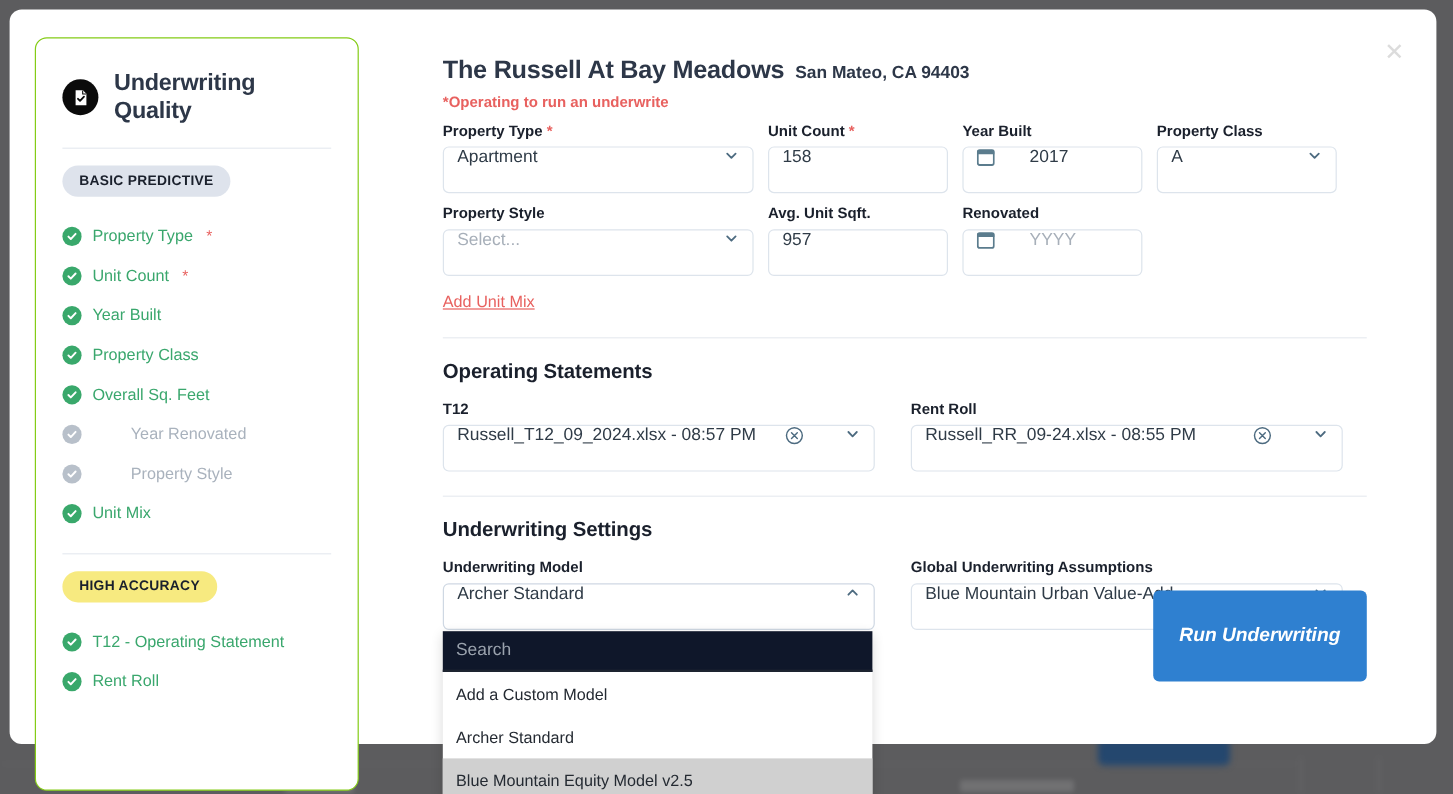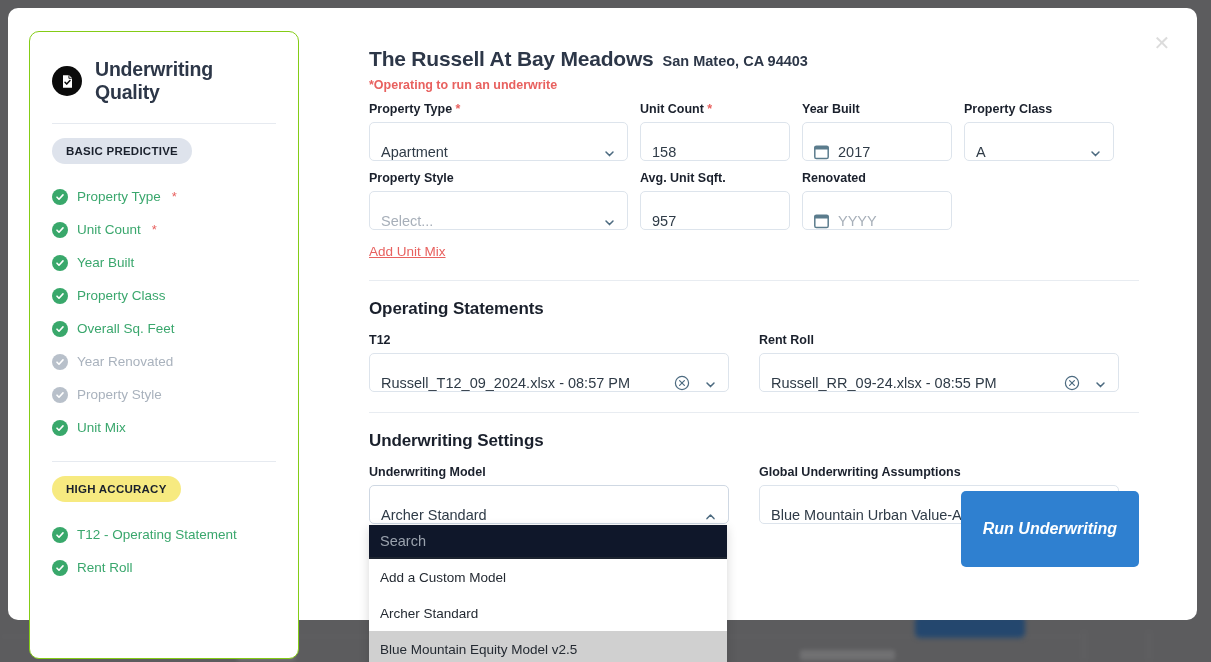--- a/index.html
+++ b/index.html
@@ -69,21 +69,21 @@
   }
   .badge-basic { background: #dee3ec; text-align: right; }
   .badge-high  { background: #f7ea80; }
   .sb-list { margin-top: 16px; }
   .sb-item {
     display: flex; align-items: center; gap: 9px;
     height: 33px;
     font-size: 13.5px; font-weight: 500;
   }
   .sb-item .lbl { color: #3aa76d; }
-  .sb-item.muted .lbl { color: #a9b2bd; }
+  .sb-item.muted .lbl { color: #a9b2bd; margin-left: 32px; }
   .sb-item .req { color: #e8615f; font-size: 13px; margin-left: 2px; }
   .chk {
     width: 16px; height: 16px; border-radius: 50%;
     background: #39a86b; flex: 0 0 auto;
     display: flex; align-items: center; justify-content: center;
   }
   .sb-item.muted .chk { background: #b8c0ca; }
   .chk svg { display: block; }
   .sb-rule2 { height: 1px; background: #e6eaf0; margin: 17px 0 14px 0; }
 
@@ -100,23 +100,23 @@
 
   .grid { display: flex; margin-top: 10px; }
   .field { margin-right: 12px; }
   .f-lbl { font-size: 12.5px; font-weight: bold; color: #1a202c; margin-bottom: 6px; white-space: nowrap; }
   .f-lbl .req { color: #e8615f; font-weight: bold; }
   .ctl {
     height: 39px;
     border: 1px solid #dde4ec;
     border-radius: 5px;
     background: #fff;
-    display: flex; align-items: flex-end;
+    display: flex; align-items: flex-start;
     padding: 0 11px;
-    font-size: 14.5px; color: #2f3b47;
+    font-size: 14.5px; color: #2f3b47; gap: 20px;
   }
   .ctl .val { flex: 1 1 auto; white-space: nowrap; overflow: hidden; }
   .ctl .val.ph { color: #a7afb9; }
   .chev { margin-left: 6px; flex: 0 0 auto; display: flex; }
   .cal { margin-right: 9px; flex: 0 0 auto; display: flex; }
 
   .w-pt { width: 259px; }
   .w-uc { width: 150px; }
   .w-yb { width: 150px; }
   .w-pc { width: 150px; }

